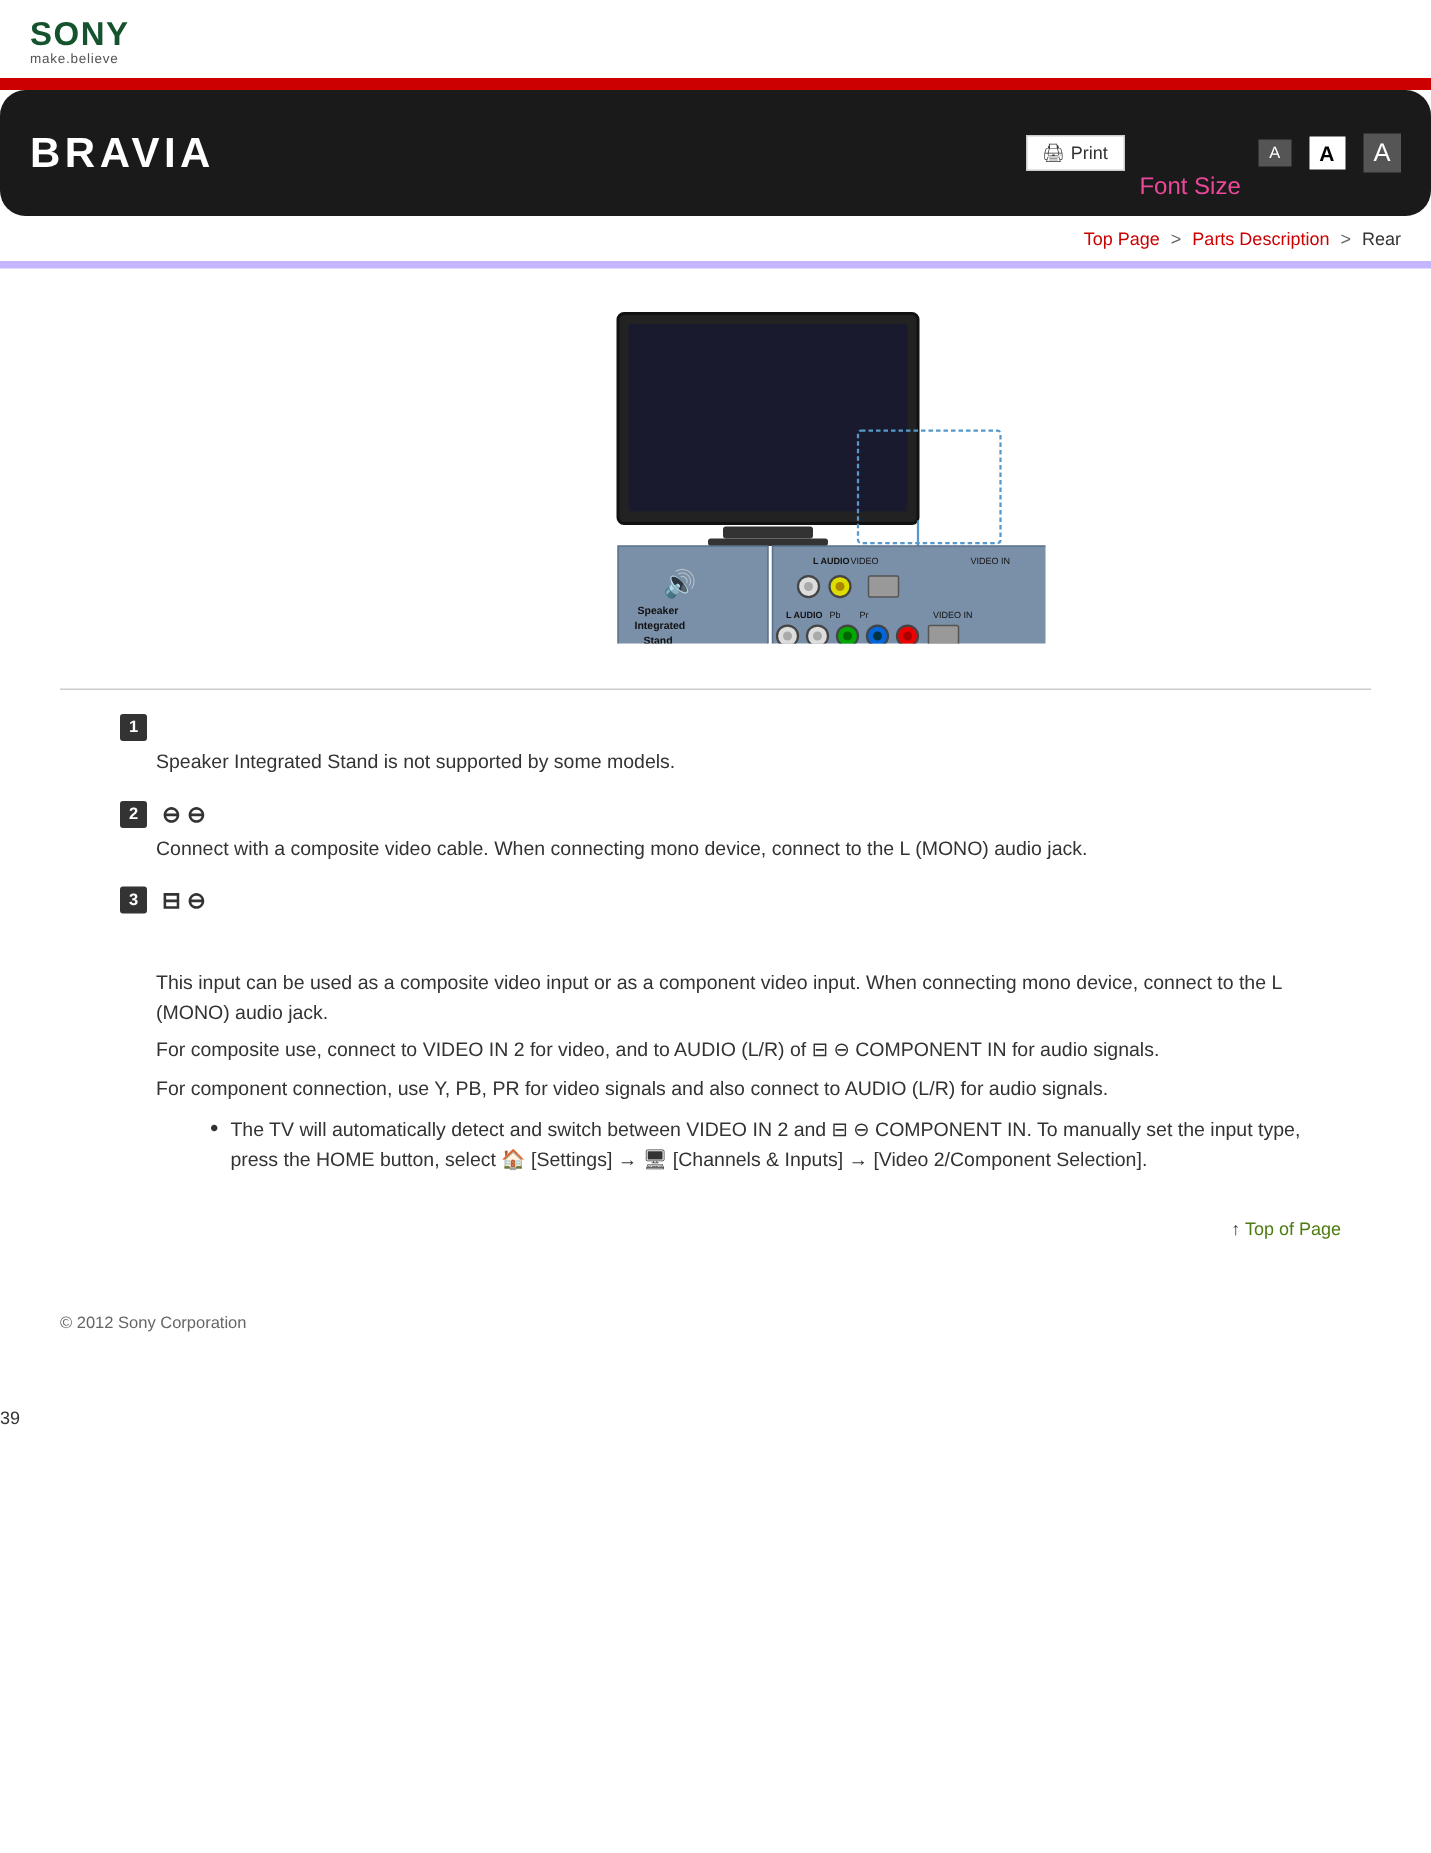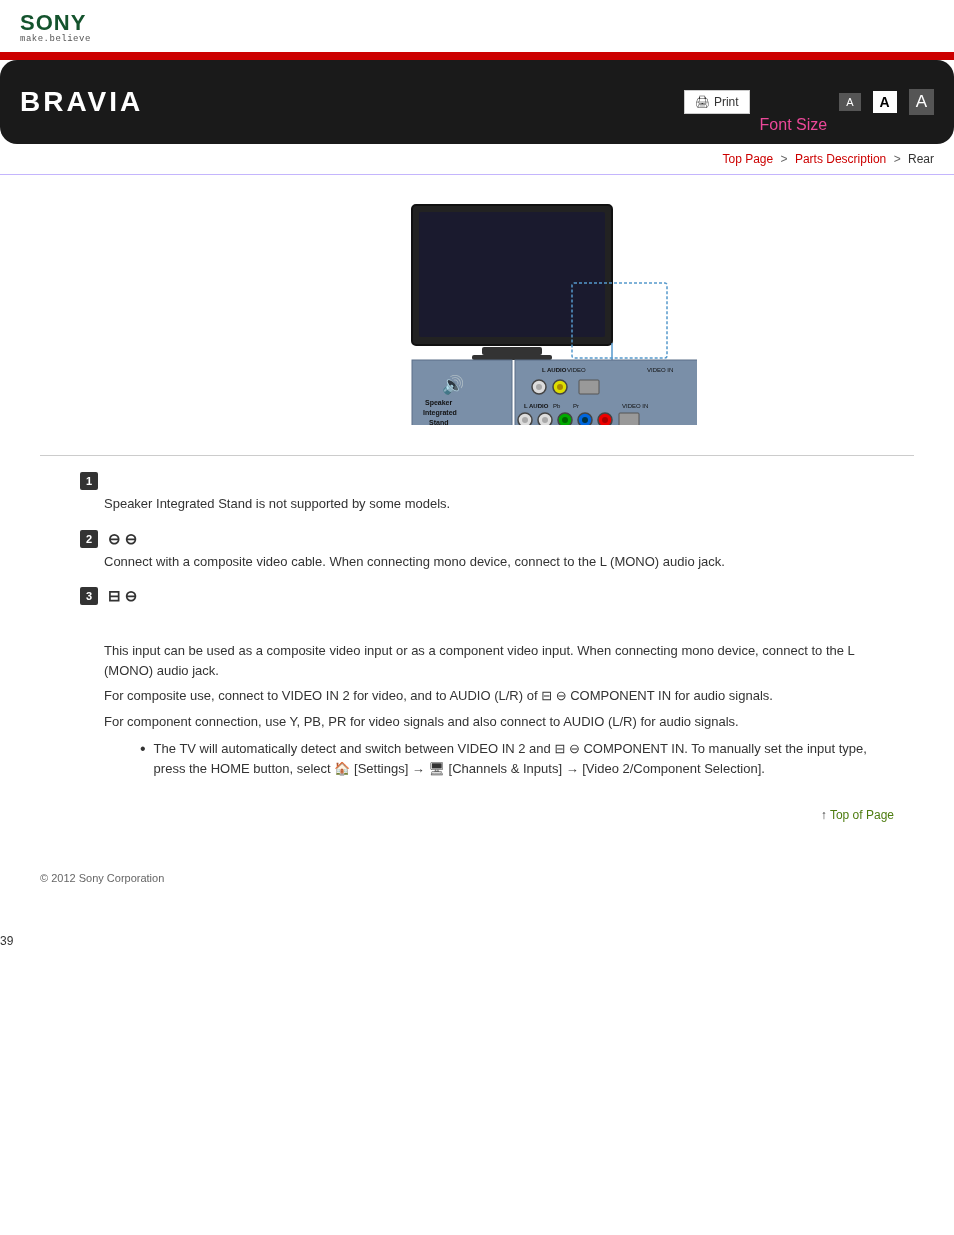--- a/index.html
+++ b/index.html
@@ -23,21 +23,20 @@
       font-weight: bold;
       font-family: 'Arial Black', sans-serif;
       letter-spacing: 1px;
       color: #14532d;
       line-height: 1;
     }
     .sony-tagline {
       font-size: 9px;
       color: #555;
       letter-spacing: 0.5px;
-      font-family: Liberation Mono, monospace;
     }
 
     
     .red-banner {
       background: #c00;
       height: 8px;
       width: 100%;
     }
 
     
@@ -92,21 +91,21 @@
       color: #000;
       font-weight: bold;
       font-size: 14px;
     }
 
     
     .breadcrumb-bar {
       padding: 8px 20px;
       text-align: right;
       font-size: 12px;
-      border-bottom: 1px solid #c4b5fd;
+      border-bottom: 5px solid #c4b5fd;
     }
     .breadcrumb-bar a, .breadcrumb-link {
       color: #c00;
       text-decoration: none;
       cursor: pointer;
     }
     .breadcrumb-sep {
       margin: 0 4px;
       color: #666;
     }

